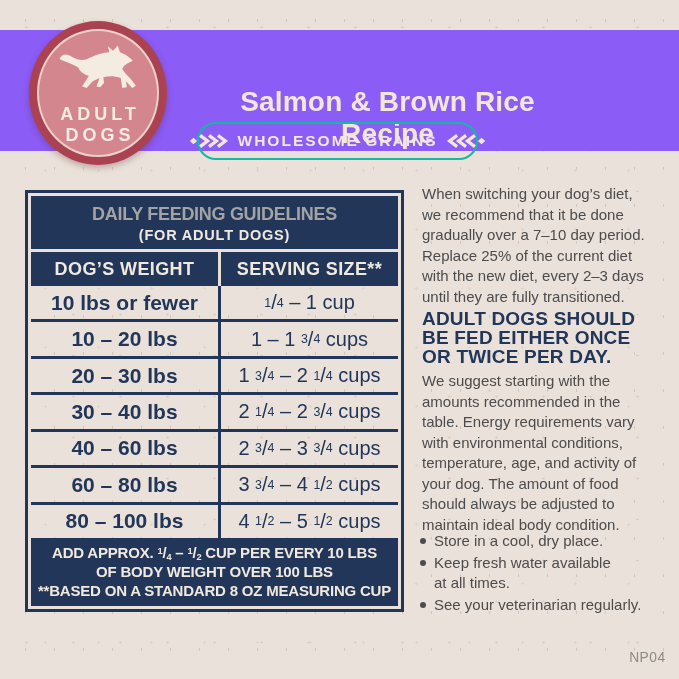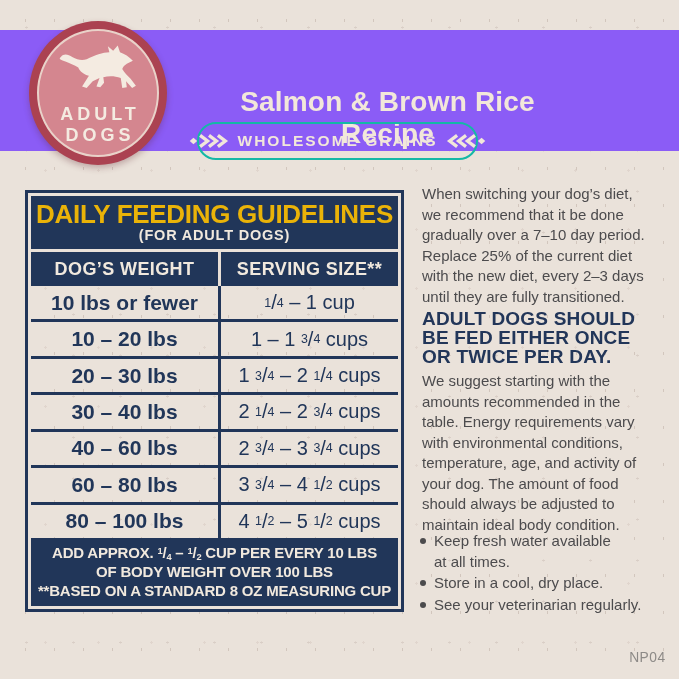--- a/index.html
+++ b/index.html
@@ -46,21 +46,21 @@
   .badge-text{margin-top:2px;text-align:center;color:#f4ebe1;font-weight:700;
     font-size:18px;letter-spacing:4px;line-height:21px;text-indent:4px;}
 
   
   .ftable{
     position:absolute;left:25px;top:190px;width:379px;box-sizing:border-box;
     border:3px solid #213659;padding:3px;
   }
   .t-title-block{background:#213659;height:53px;display:flex;flex-direction:column;
     align-items:center;justify-content:center;margin-bottom:3px;}
-  .t-title{color:#eab308;font-size:26px;font-weight:700;letter-spacing:-.3px;line-height:26px;white-space:pre;}
+  .t-title{color:#a3a3a3;font-size:18px;font-weight:700;letter-spacing:-.3px;line-height:26px;white-space:pre;}
   .t-sub{color:#f1e9de;font-size:14.5px;font-weight:700;letter-spacing:.8px;line-height:17px;white-space:pre;}
   .t-colhead{background:#213659;height:34px;display:flex;align-items:stretch;}
   .t-colhead .cell{display:flex;align-items:center;justify-content:center;
     color:#f1e9de;font-size:18px;font-weight:700;letter-spacing:.4px;white-space:pre;}
   .cell.w{width:187px;}
   .cell.s{flex:1;}
   .vsep-cream{width:3px;background:#e8dfd6;}
   .t-body{height:252px;display:flex;flex-direction:column;}
   .t-row{flex:1;display:flex;align-items:stretch;}
   .t-row + .t-row{border-top:3px solid #213659;}
@@ -193,21 +193,21 @@
 OR TWICE PER DAY.</p>
     <p class="para para2">We suggest starting with the
 amounts recommended in the
 table. Energy requirements vary
 with environmental conditions,
 temperature, age, and activity of
 your dog. The amount of food
 should always be adjusted to
 maintain ideal body condition.</p>
     <ul class="bullets">
+      <li><span class="dot"></span><span>Store in a cool, dry place.</span></li>
       <li><span class="dot"></span><span>Keep fresh water available
 at all times.</span></li>
-      <li><span class="dot"></span><span>Store in a cool, dry place.</span></li>
       <li><span class="dot"></span><span>See your veterinarian regularly.</span></li>
     </ul>
   </div>
 
   <div class="code">NP04</div>
 </div>
 
 </body></html>

